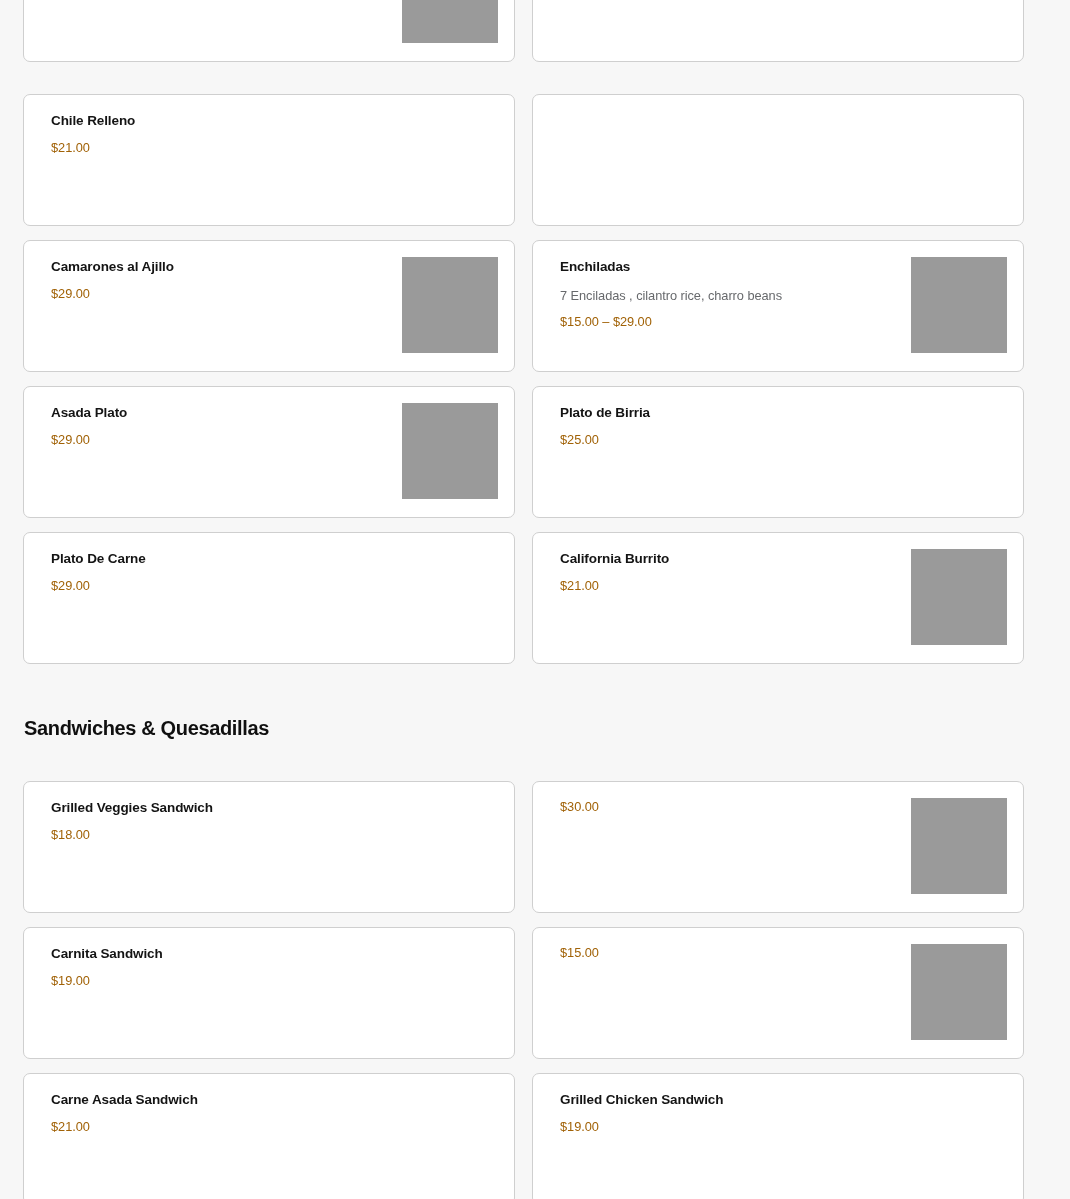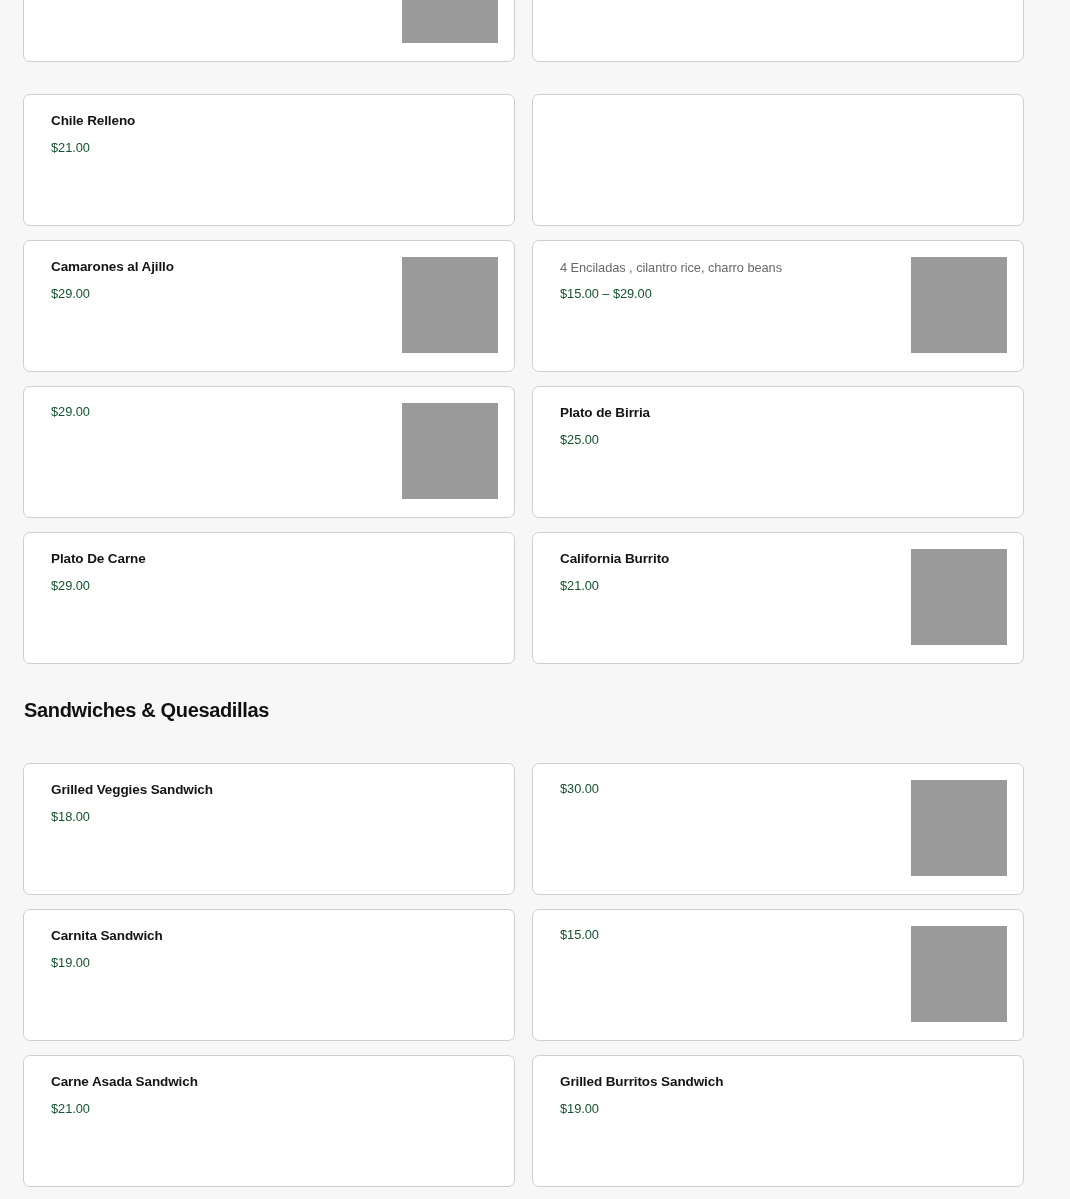--- a/index.html
+++ b/index.html
@@ -71,21 +71,21 @@
     color: #67696c;
     line-height: 19px;
     letter-spacing: -0.05px;
     margin: 0 0 9px 0;
   }
   .item-desc:empty { display: none; }
 
   .item-price {
     font-size: 12.8px;
     font-weight: normal;
-    color: #14532d;
+    color: #a16207;
     letter-spacing: -0.05px;
     line-height: 16px;
     margin: 0;
   }
 
   .item-image {
     position: absolute;
     top: 16px;
     right: 16px;
     width: 96px;
@@ -96,21 +96,21 @@
   .section-heading {
     font-size: 20px;
     font-weight: bold;
     color: #101010;
     letter-spacing: -0.35px;
     padding: 0 0 0 24px;
     margin: 0;
     line-height: 26px;
   }
 
-  .sec-sandwiches { margin-top: 17px; margin-bottom: 24px; }
+  .sec-sandwiches { margin-top: 35px; margin-bottom: 24px; }
   .sec-burritos  { margin-top: 40px; }
 </style>
 </head>
 <body>
 
 <div class="page">
 
   <div class="menu-grid grid-top">
       <div class="menu-card">
         <div class="item-image"></div>
@@ -131,27 +131,29 @@
       </div>
       <div class="menu-card">
         <div class="card-body">
           <div class="item-name">Camarones al Ajillo</div>
           <div class="item-price">$29.00</div>
         </div>
         <div class="item-image"></div>
       </div>
       <div class="menu-card">
         <div class="card-body">
-          <div class="item-desc">4 Enciladas , cilantro rice, charro beans</div>
+          <div class="item-name">Enchiladas</div>
+          <div class="item-desc">7 Enciladas , cilantro rice, charro beans</div>
           <div class="item-price">$15.00 – $29.00</div>
         </div>
         <div class="item-image"></div>
       </div>
       <div class="menu-card">
         <div class="card-body">
+          <div class="item-name">Asada Plato</div>
           <div class="item-price">$29.00</div>
         </div>
         <div class="item-image"></div>
       </div>
       <div class="menu-card no-image">
         <div class="card-body">
           <div class="item-name">Plato de Birria</div>
           <div class="item-price">$25.00</div>
         </div>
       </div>
@@ -198,21 +200,21 @@
         <div class="item-image"></div>
       </div>
       <div class="menu-card no-image">
         <div class="card-body">
           <div class="item-name">Carne Asada Sandwich</div>
           <div class="item-price">$21.00</div>
         </div>
       </div>
       <div class="menu-card no-image">
         <div class="card-body">
-          <div class="item-name">Grilled Burritos Sandwich</div>
+          <div class="item-name">Grilled Chicken Sandwich</div>
           <div class="item-price">$19.00</div>
         </div>
       </div>
     </div>
 
   <h2 class="section-heading sec-burritos">Burritos</h2>
 
 </div>
 
 </body></html>

